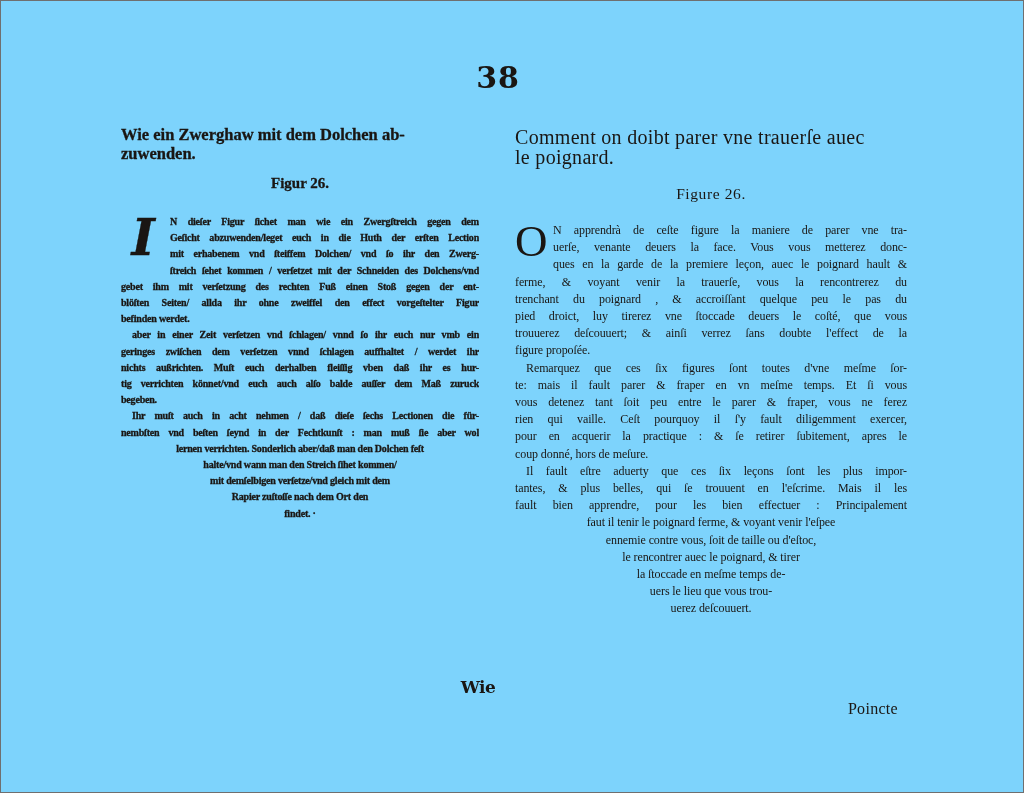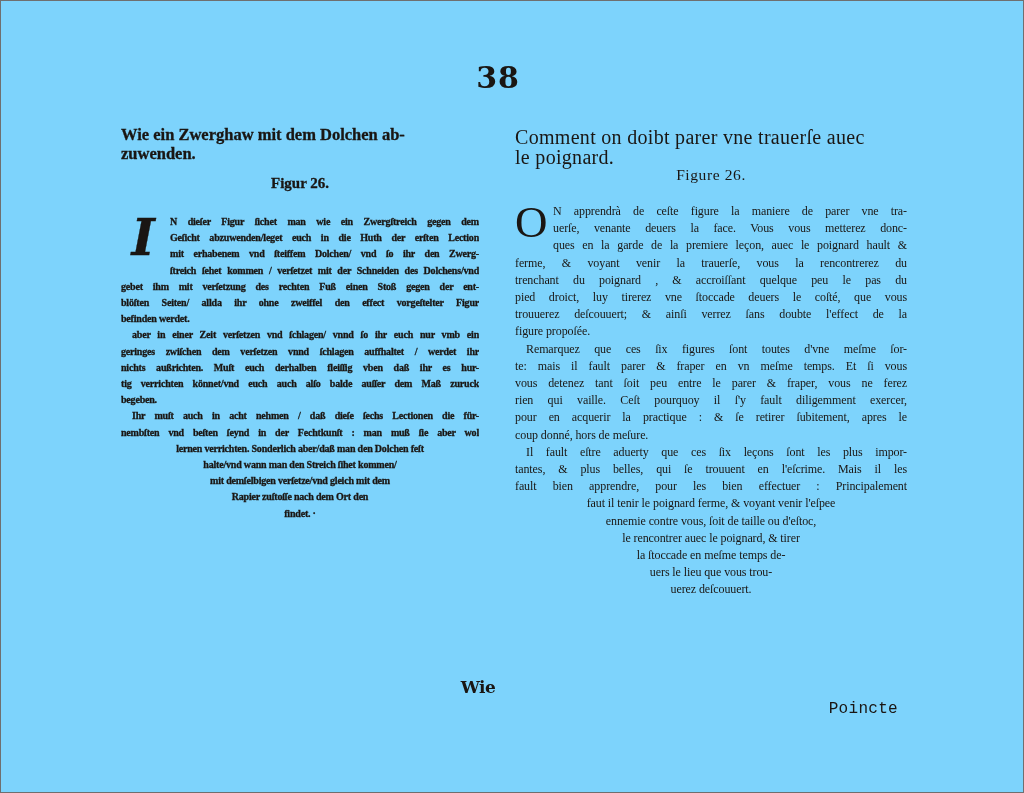--- a/index.html
+++ b/index.html
@@ -16,21 +16,21 @@
   
   .col{position:absolute;}
   #de{left:120px;top:124px;width:358px;font-family:"Liberation Serif",serif;
       font-weight:700;-webkit-text-stroke:0.3px #1a1613;}
   #fr{left:514px;top:127px;width:392px;}
   .title{text-align:left;}
   #de .title{font-size:16.5px;line-height:19px;}
   #fr .title{font-size:20px;line-height:19.5px;letter-spacing:0.3px;font-weight:400;}
   .figlabel{text-align:center;}
   #de .figlabel{font-size:15px;margin-top:13px;line-height:15px;}
-  #fr .figlabel{font-size:15.5px;line-height:16px;letter-spacing:0.6px;}
+  #fr .figlabel{font-size:15.5px;margin-top:19px;line-height:16px;letter-spacing:0.6px;}
   .body{text-rendering:optimizeLegibility;}
   #de .body{margin-top:23px;font-size:10px;line-height:16.2px;letter-spacing:-0.2px;}
   #fr .body{margin-top:20px;font-size:12px;line-height:17.2px;letter-spacing:-0.1px;}
   
   .line{text-align:justify;text-align-last:justify;overflow:hidden;}
   .line.l{text-align-last:left;}
   .line.c{text-align:center;text-align-last:center;}
   .ip .line:first-child{text-indent:11px;}
   
   .dropcap-de{
@@ -40,21 +40,21 @@
   }
   .dropcap-fr{
     float:left;width:35px;height:34px;margin:1px 3px 0 0;
     font-family:"Liberation Serif",serif;font-weight:400;
     font-size:45px;line-height:37px;
   }
   
   #catch-de{position:absolute;left:437px;top:676px;width:80px;text-align:center;
     font-family:"DejaVu Serif",serif;font-weight:700;font-size:17px;letter-spacing:-0.5px;}
   #catch-fr{position:absolute;left:797px;top:699px;width:100px;text-align:right;
-    font-size:16px;letter-spacing:0.3px;font-family:Liberation Mono, monospace;}
+    font-size:16px;letter-spacing:0.3px;}
 </style>
 </head>
 <body>
 
 <div class="sheet">
 
   <div id="pageno">38</div>
 
   <section class="col" id="de">
     <div class="title">

